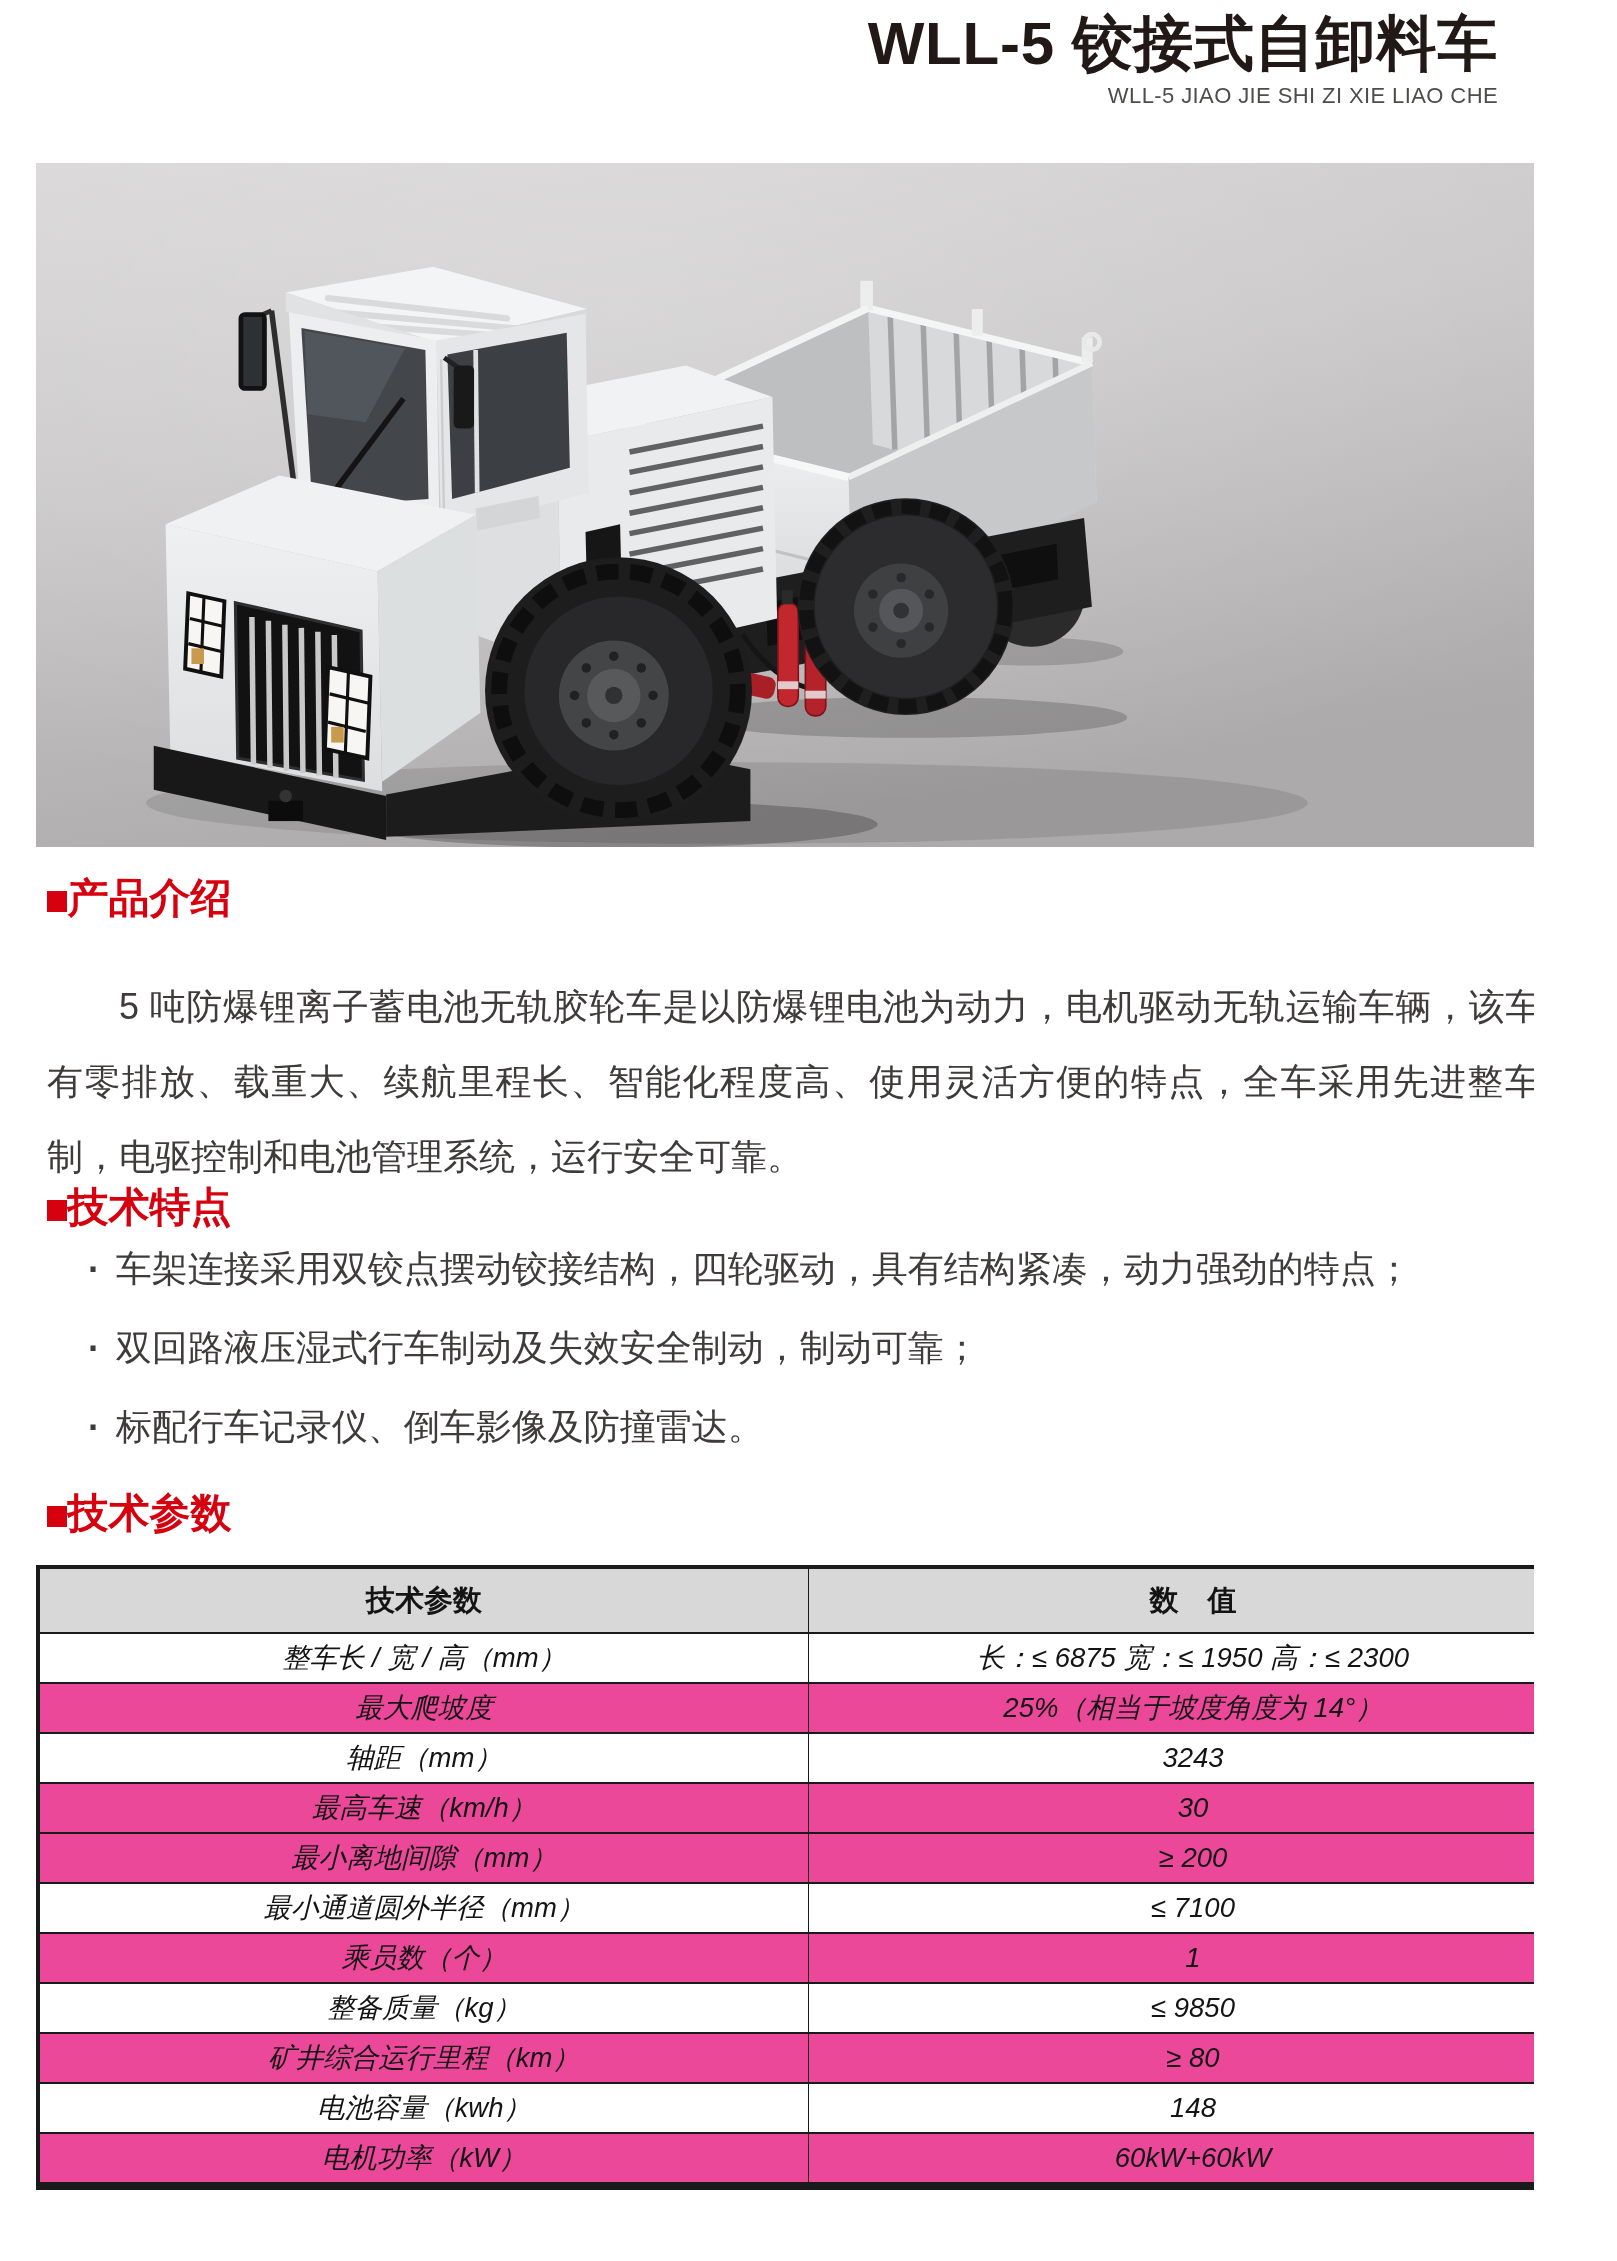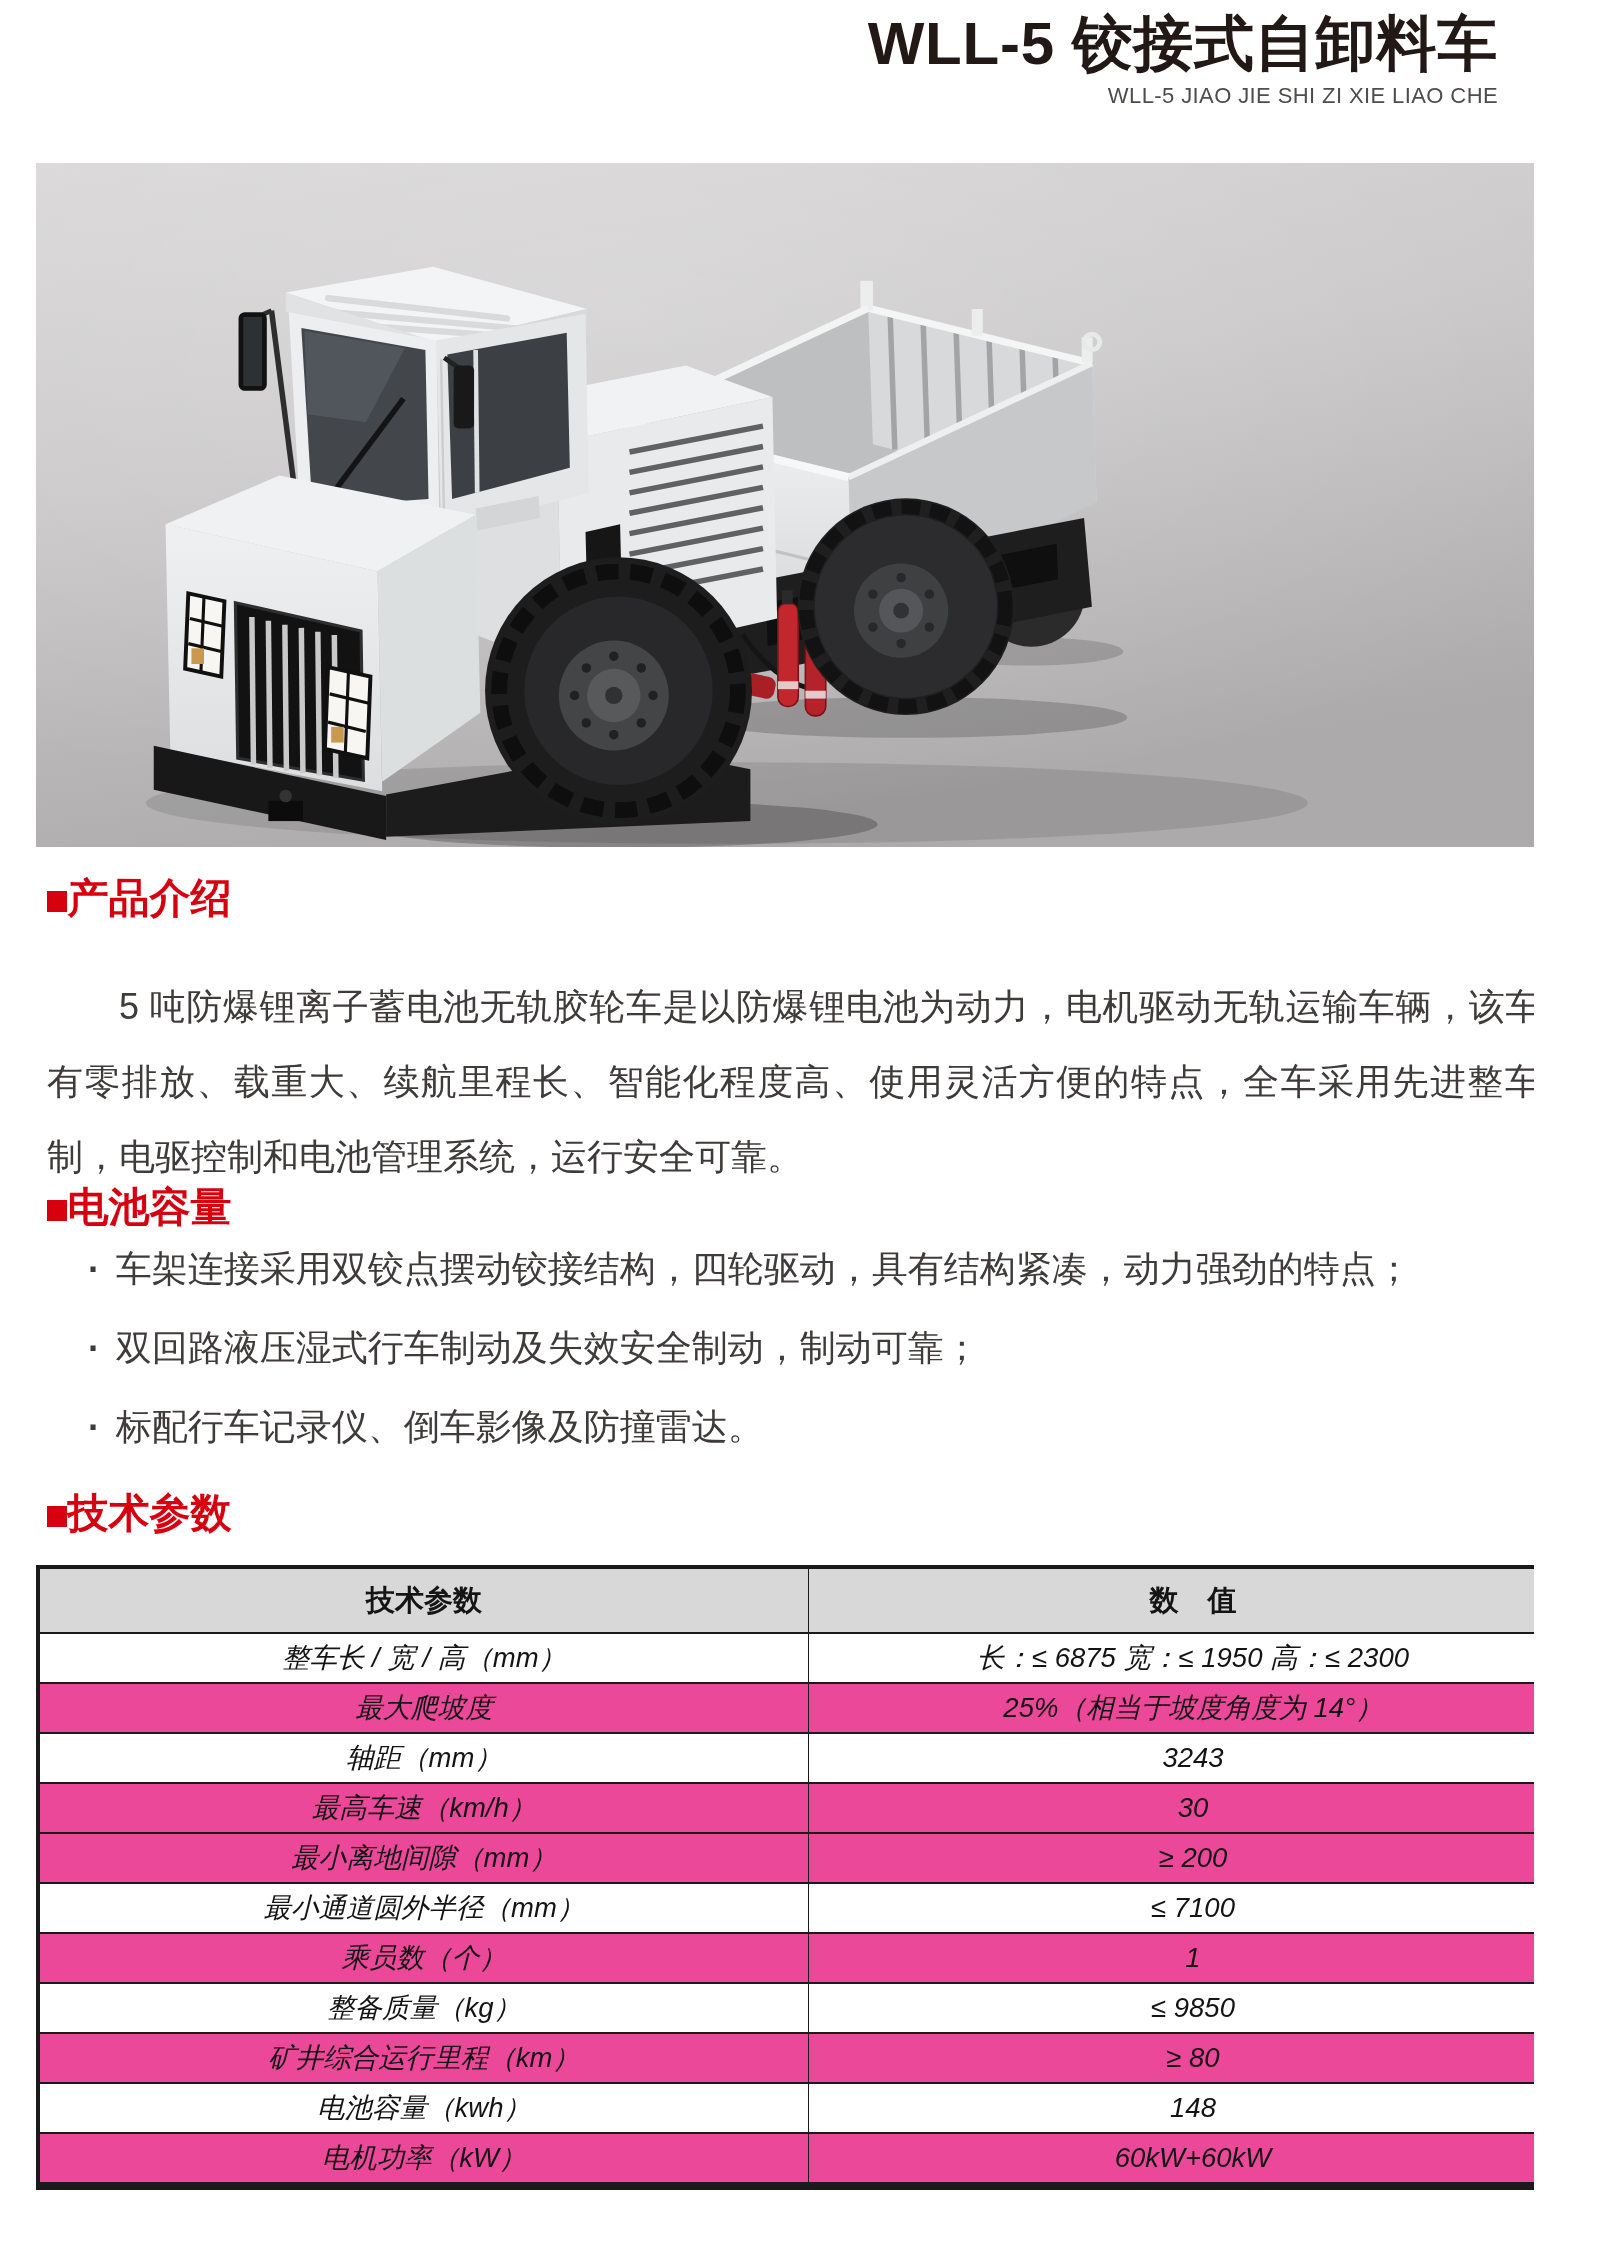--- a/index.html
+++ b/index.html
@@ -245,21 +245,21 @@
   </div>
 
   <div class="sec-heading" style="top:878px;">
     <span class="red-sq"></span>
     <span>产品介绍</span>
   </div>
   <p class="intro-para">5 吨防爆锂离子蓄电池无轨胶轮车是以防爆锂电池为动力，电机驱动无轨运输车辆，该车具有零排放、载重大、续航里程长、智能化程度高、使用灵活方便的特点，全车采用先进整车控制，电驱控制和电池管理系统，运行安全可靠。</p>
 
   <div class="sec-heading" style="top:1187px;">
     <span class="red-sq"></span>
-    <span>电池容量</span>
+    <span>技术特点</span>
   </div>
   <ul class="feature-list">
       <li>
         <span class="feature-dot">·</span>
         <span>车架连接采用双铰点摆动铰接结构，四轮驱动，具有结构紧凑，动力强劲的特点；</span>
       </li>
       <li>
         <span class="feature-dot">·</span>
         <span>双回路液压湿式行车制动及失效安全制动，制动可靠；</span>
       </li>

